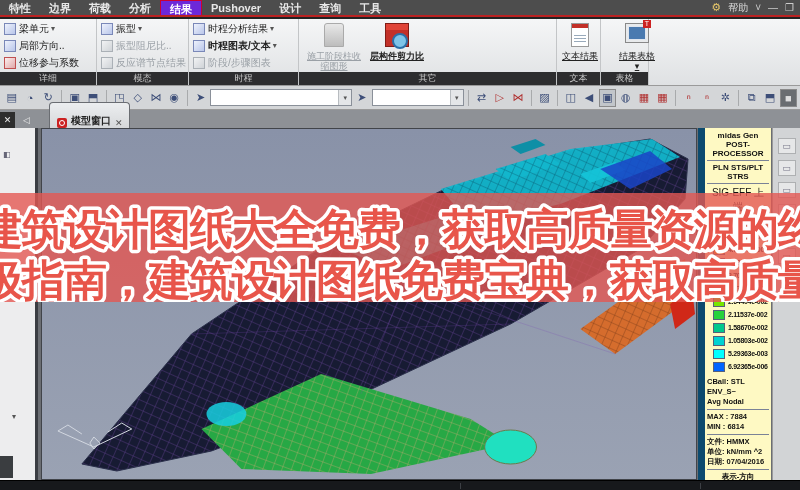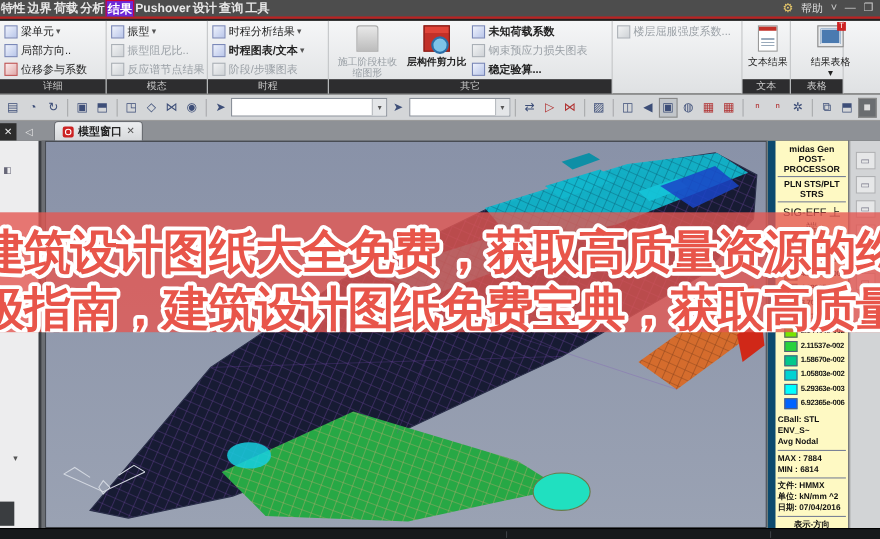--- a/index.html
+++ b/index.html
@@ -2,42 +2,42 @@
 <html><head>
 <meta charset="utf-8">
 <style>
   * { margin:0; padding:0; box-sizing:border-box; }
   html,body { width:800px; height:490px; overflow:hidden; }
   body { position:relative; font-family:"Liberation Sans","DejaVu Sans",sans-serif; background:#222; }
 
   
   .menubar { position:absolute; top:0; left:0; width:800px; height:17px; background:#4d4d4d;
              border-bottom:2px solid #b22; display:flex; align-items:center; z-index:5; }
-  .mtab { color:#e8e8e8; font-size:11px; font-weight:bold; padding:1px 1px; height:15px; line-height:14px; cursor:default; }
+  .mtab { color:#e8e8e8; font-size:11px; font-weight:bold; padding:1px 9px; height:15px; line-height:14px; cursor:default; }
   .mtab.active { background:#6d28d9; border:1px solid #c03; border-bottom:none; color:#fff; }
   .menu-right { margin-left:auto; display:flex; align-items:center; gap:7px; padding-right:6px; color:#ddd; font-size:10px; }
   .menu-right .mi { font-size:11px; color:#e6c76a; }
   .menu-right .mw { color:#ccc; font-size:10px; }
 
   
   .ribbon { position:absolute; top:19px; left:0; width:800px; height:67px;
             background:linear-gradient(#f5f6f7,#dfe1e3); border-bottom:1px solid #9a9a9a; display:flex; }
   .rgroup { position:relative; height:100%; border-right:1px solid #c3c5c7; padding:2px 4px 14px 4px; }
   .cap { position:absolute; left:0; bottom:0; width:100%; height:13px; background:#2d2d2f;
          color:#c9c9c9; font-size:9px; text-align:center; line-height:13px; }
   .rcol { display:flex; flex-direction:column; justify-content:flex-start; gap:2px; }
   .ritem { display:flex; align-items:center; font-size:10px; color:#222; height:15px; white-space:nowrap; cursor:default; }
   .ritem.dis { color:#9aa0a6; }
   .ritem .arr { font-size:8px; color:#555; margin-left:2px; }
   .icn { width:12px; height:12px; display:inline-block; margin-right:3px; border:1px solid #7a88b8;
          background:linear-gradient(135deg,#eef2fc,#b9c6ea); flex:none; }
   .icn.red { border-color:#c05050; background:linear-gradient(135deg,#fceeee,#e0a8a8); }
   .icn.gray { border-color:#aab0b6; background:linear-gradient(135deg,#f2f3f4,#cfd3d7); }
   .bigbtn { width:54px; display:flex; flex-direction:column; align-items:center; font-size:9px;
-            color:#222; text-align:center; line-height:10px; cursor:default; padding-top:2px; }
+            color:#222; text-align:center; line-height:10px; cursor:default; padding-top:2px;text-decoration:underline; }
   .bigbtn.dis { color:#9aa0a6; }
   .bigico { width:26px; height:26px; margin-bottom:2px; position:relative; }
   .ico-col { background:linear-gradient(#e8e8e8,#bdbdbd); border:1px solid #aaa; border-radius:3px 3px 0 0; width:20px; height:24px; margin:0 auto; }
   .ico-shelf { background:#c23028; border:1px solid #801c16; width:24px; height:24px; margin:0 auto;
                box-shadow:inset 0 6px 0 #e04438; }
   .ico-shelf::after { content:""; position:absolute; left:8px; top:10px; width:12px; height:12px;
                       border-radius:50%; background:#7ec3e8; border:2px solid #2a6fa8; }
   .ico-doc { background:#fff; border:1px solid #999; width:18px; height:24px; margin:0 auto;
              box-shadow:inset 0 4px 0 #c23028; }
   .ico-doc::after { content:""; position:absolute; left:7px; top:10px; width:12px; height:10px;
@@ -59,22 +59,22 @@
   .combo { height:17px; background:#fff; border:1px solid #8a9099; display:flex; align-items:center; font-size:9px; color:#444; }
   .combo .cb-arr { margin-left:auto; width:13px; height:100%; background:#e4e6e8; border-left:1px solid #b8bcc0;
                    font-size:7px; color:#555; display:flex; align-items:center; justify-content:center; }
 
   
   .tabbar { position:absolute; top:110px; left:0; width:800px; height:18px; background:#8e9196;
             display:flex; align-items:flex-end; }
   .tb-close { width:15px; height:16px; background:#2d2d2d; color:#eee; font-size:9px; text-align:center;
               line-height:16px; margin-right:3px; }
   .tb-nav { color:#e8e8e8; font-size:9px; padding:0 5px; line-height:16px; }
-  .doctab { height:18px; background:linear-gradient(#eceef0,#d6d8da); border:1px solid #6a6d72; border-bottom:none;
-            border-radius:4px 4px 0 0; display:flex; align-items:center; padding:0 7px; gap:4px; margin-left:14px; }
+  .doctab { height:26px; background:linear-gradient(#eceef0,#d6d8da); border:1px solid #6a6d72; border-bottom:none;
+            border-radius:4px 4px 0 0; display:flex; align-items:flex-end; padding:0 7px; gap:4px; margin-left:14px; }
   .doctab .dt-ico { width:10px; height:10px; background:#c22; border-radius:2px; position:relative; }
   .doctab .dt-ico::after { content:""; position:absolute; left:2px; top:2px; width:4px; height:4px;
                            border:1px solid #fff; border-radius:50%; }
   .doctab .dt-label { font-size:10px; font-weight:bold; color:#222; }
   .doctab .dt-x { font-size:9px; color:#555; }
 
   
   .main { position:absolute; top:128px; left:0; width:800px; height:352px; background:#6b6e73; }
   .leftstrip { position:absolute; left:0; top:0; width:38px; height:352px; background:#ededee;
                border-right:3px solid #3a3d42; }
@@ -207,45 +207,23 @@
           <div class="ico-col"></div>
         </div>
       <span>施工阶段柱收缩图形</span>
     </div>
     <div class="bigbtn" style="width:56px; font-weight:bold;">
       <div class="bigico">
           <div class="ico-shelf"></div>
         </div>
       <span>层构件剪力比</span>
     </div>
-    <div class="rcol" style="width:104px;">
-      <div class="ritem" style="font-weight:bold;">
-          <span class="icn"></span>
-          <span>未知荷载系数</span>
-        </div>
-      <div class="ritem dis">
-          <span class="icn gray"></span>
-          <span>钢束预应力损失图表</span>
-        </div>
-      <div class="ritem" style="font-weight:bold;">
-          <span class="icn"></span>
-          <span>稳定验算...</span>
-        </div>
-    </div>
     <div class="cap">其它</div>
   </div>
 
-  <div class="rgroup" style="width:118px; border-left:none;">
-    <div class="rcol">
-      <div class="ritem dis">
-          <span class="icn gray"></span>
-          <span>楼层屈服强度系数...</span>
-        </div>
-    </div>
-  </div>
 
   <div class="rgroup" style="width:44px;">
     <div class="bigbtn" style="width:38px;">
       <div class="bigico">
           <div class="ico-doc"></div>
         </div>
       <span>文本结果</span>
     </div>
     <div class="cap">文本</div>
   </div>

